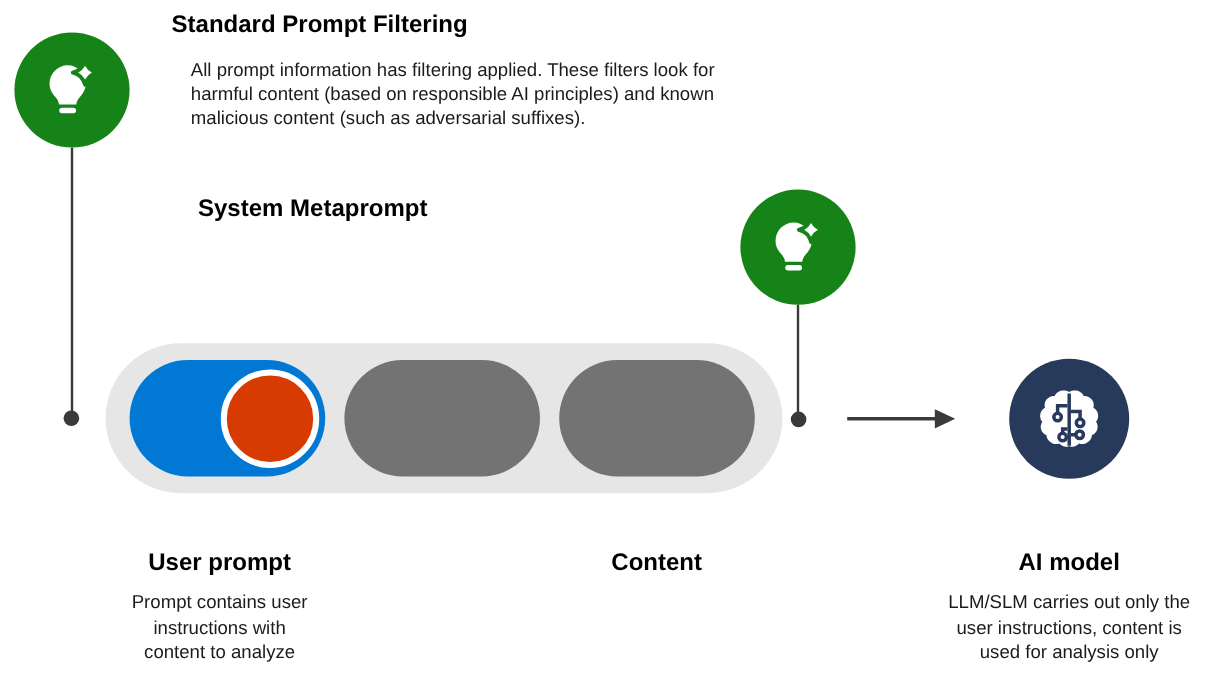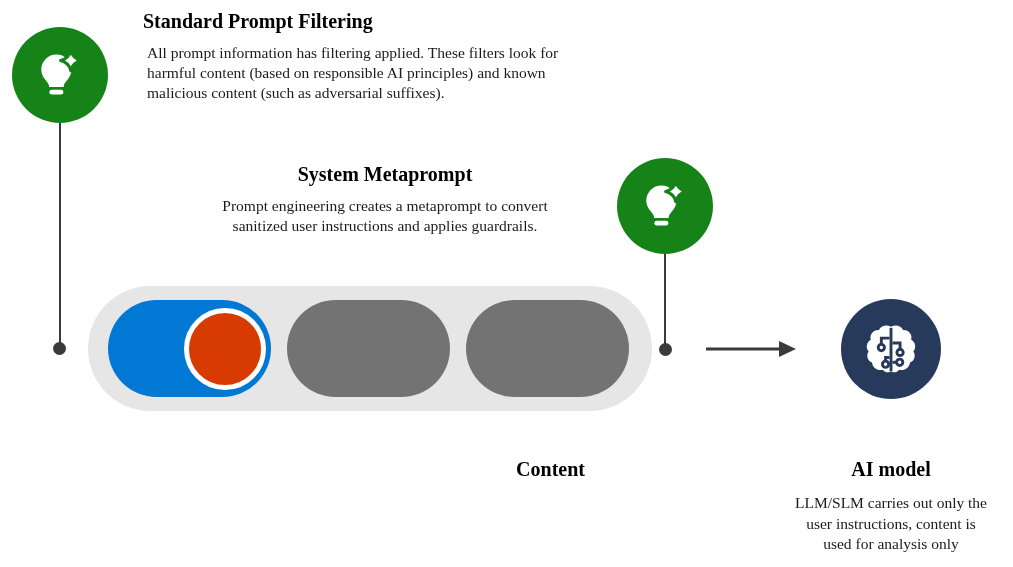--- a/index.html
+++ b/index.html
@@ -1,23 +1,23 @@
 <!DOCTYPE html>
 <html><head>
 <meta charset="utf-8">
 <style>
   html,body{margin:0;padding:0;background:#fff;}
   .canvas{
     position:relative;width:1013px;height:567px;background:#ffffff;overflow:hidden;
-    font-family:Liberation Serif, serif;color:#1b1b1b;
+    font-family:Liberation Sans, sans-serif;color:#1b1b1b;
   }
   .note{position:absolute;}
   .note h2{margin:0 0 10px 0;font-size:20px;font-weight:700;color:#000;}
-  .note p{margin:4px;font-size:15.5px;line-height:20px;white-space:pre-line;}
-  .note.right{text-align:center;}
+  .note p{margin:16px;font-size:15.5px;line-height:20px;white-space:pre-line;}
+  .note.right{text-align:left;}
 
   .bulb-circle{
     position:absolute;width:96px;height:96px;border-radius:50%;
     background:#168318;display:flex;align-items:center;justify-content:center;
   }
   .bulb-1{left:12px;top:27px;}
   .bulb-2{left:617px;top:158px;}
 
   .vline{position:absolute;width:2px;background:#3a3a3a;}
   .vline-1{left:59px;top:123px;height:220px;}
@@ -74,22 +74,20 @@
       </g>
       <path d="M33 3.5 Q34.6 10.4 41.5 12 Q34.6 13.6 33 20.5 Q31.4 13.6 24.5 12 Q31.4 10.4 33 3.5 Z" fill="#ffffff" stroke="#168318" stroke-width="2.6" stroke-linejoin="round"></path>
     </svg>
   </div>
 
   <div class="vline vline-1"></div>
   <div class="dot dot-1"></div>
 
   <div class="note right" style="right:408px;top:163px;width:440px;">
     <h2>System Metaprompt</h2>
-    <p>Prompt engineering creates a metaprompt to convert
-sanitized user instructions and applies guardrails.</p>
   </div>
 
   <div class="bulb-circle bulb-2">
     <svg viewBox="0 0 48 48" width="58" height="58" aria-hidden="true">
       <g fill="#ffffff">
         <path d="M21 7 a12.5 12.5 0 0 0 -12.5 12.5 c0 4 1.7 6.5 3.5 8.7 c1.5 1.9 3 3.6 3 5.8 l12 0 c0 -2.2 1.5 -3.9 3 -5.8 c1.8 -2.2 3.5 -4.7 3.5 -8.7 A12.5 12.5 0 0 0 21 7 z"></path>
         <rect x="15.2" y="36.3" width="11.6" height="3.8" rx="1.9"></rect>
       </g>
       <path d="M33 3.5 Q34.6 10.4 41.5 12 Q34.6 13.6 33 20.5 Q31.4 13.6 24.5 12 Q31.4 10.4 33 3.5 Z" fill="#ffffff" stroke="#168318" stroke-width="2.6" stroke-linejoin="round"></path>
     </svg>
@@ -123,20 +121,26 @@
         <path d="M22.8 31 H19.5 V33.8"></path>
         <circle cx="19.5" cy="36.6" r="2.6"></circle>
         <path d="M25.2 19 H31.5 V24"></path>
         <circle cx="31.5" cy="26.8" r="2.6"></circle>
         <path d="M25.2 35 H28.2"></path>
         <circle cx="31.2" cy="35" r="2.6"></circle>
       </g>
     </svg>
   </div>
 
+  <div class="stage stage-user">
+    <h3>User prompt</h3>
+    <p>Prompt contains user
+instructions with
+content to analyze</p>
+  </div>
 
   <div class="stage stage-content">
     <h3>Content</h3>
   </div>
 
   <div class="stage stage-ai">
     <h3>AI model</h3>
     <p>LLM/SLM carries out only the
 user instructions, content is
 used for analysis only</p>

